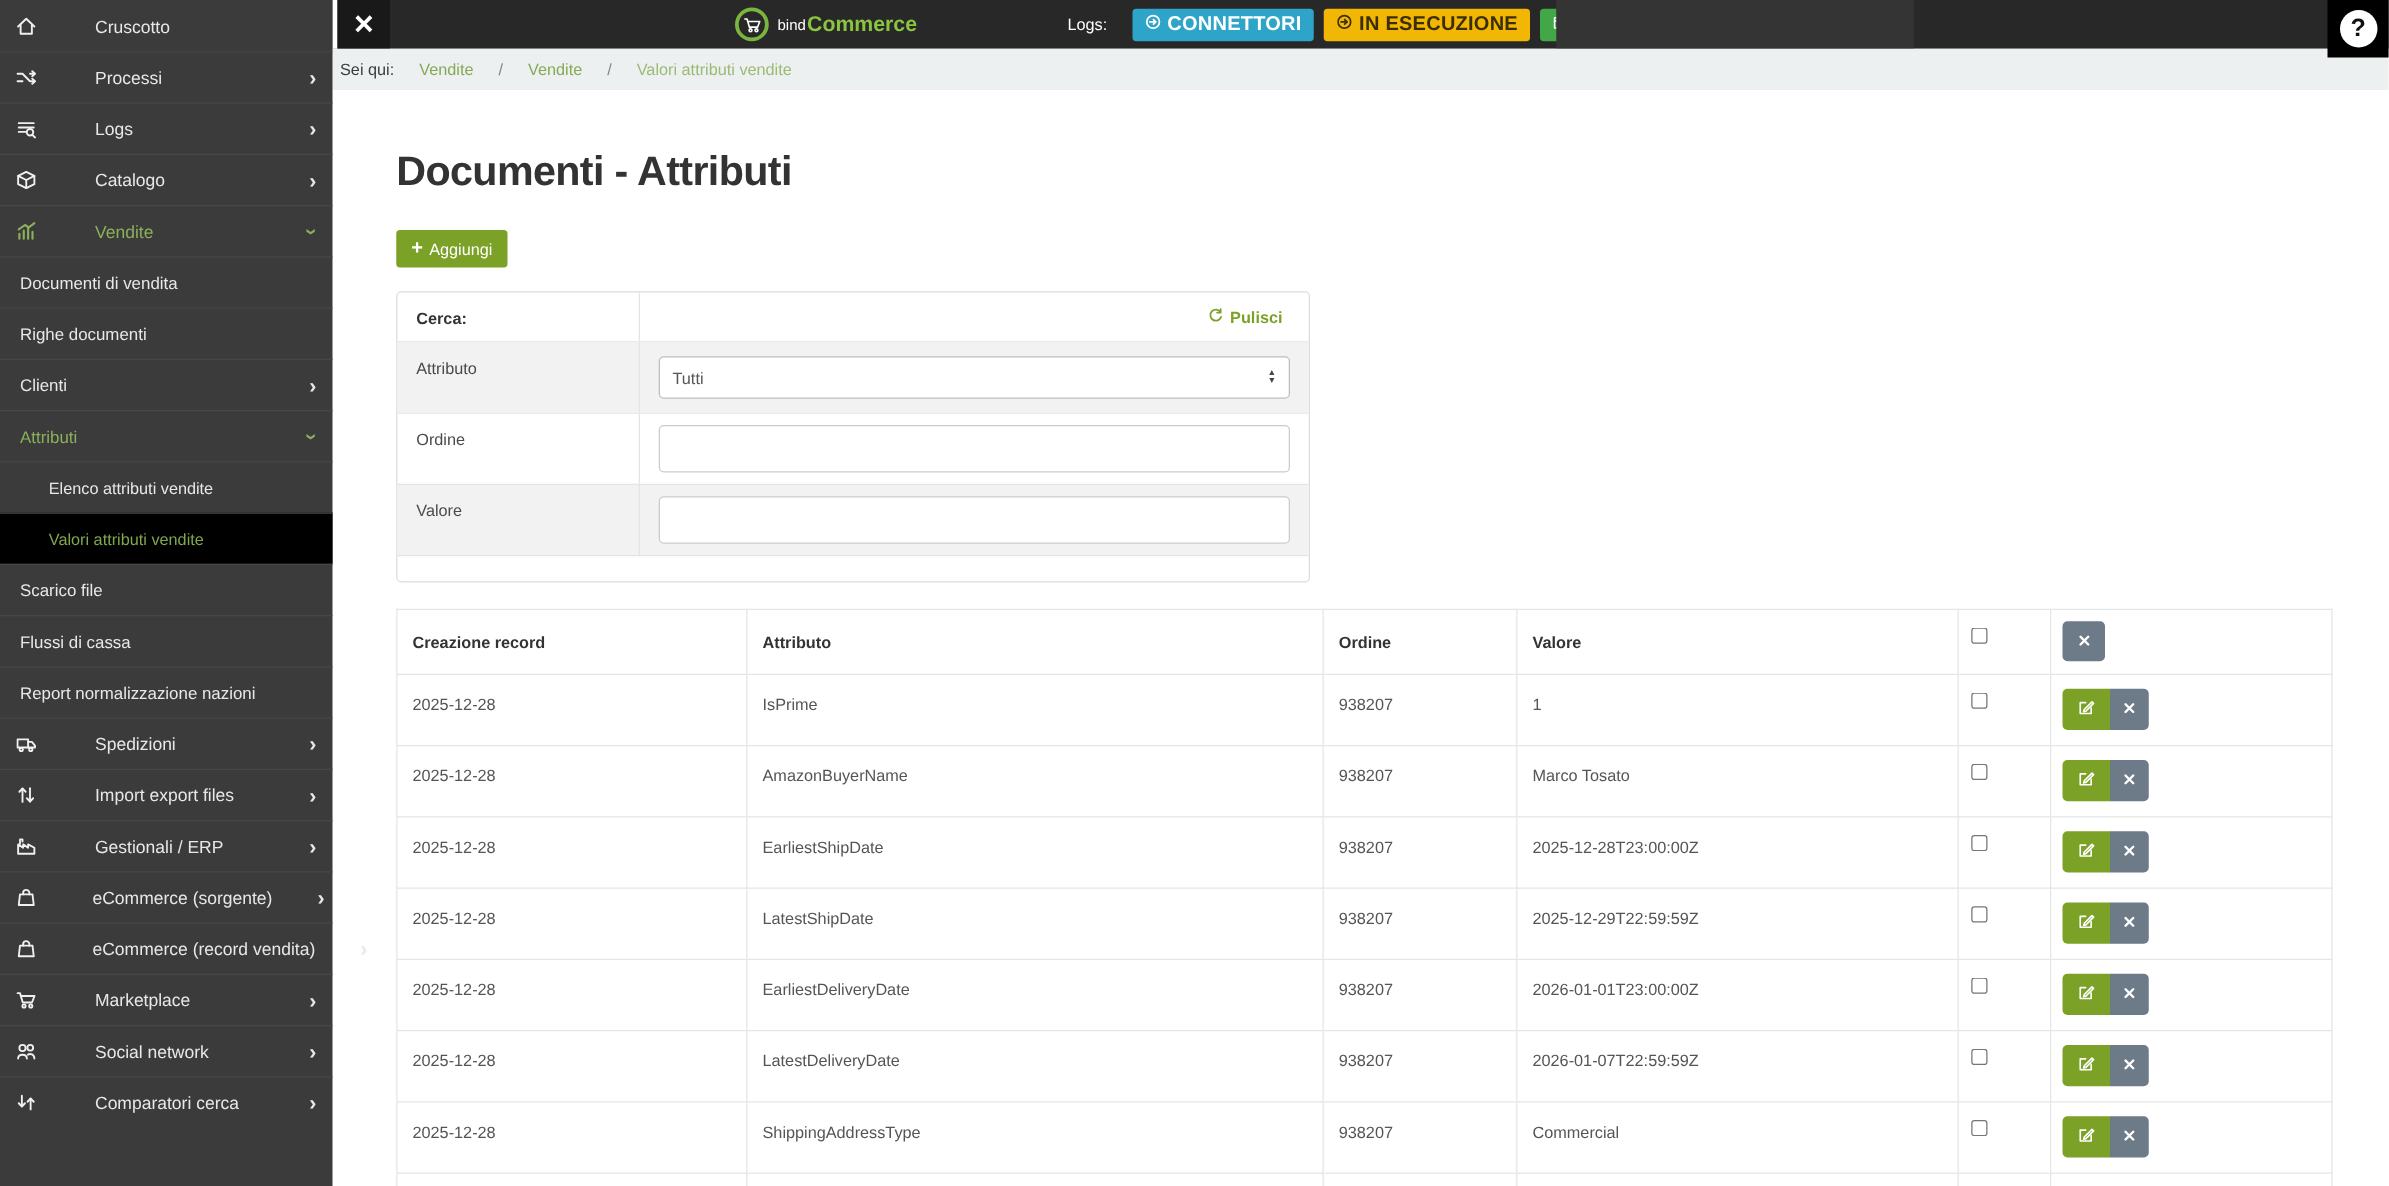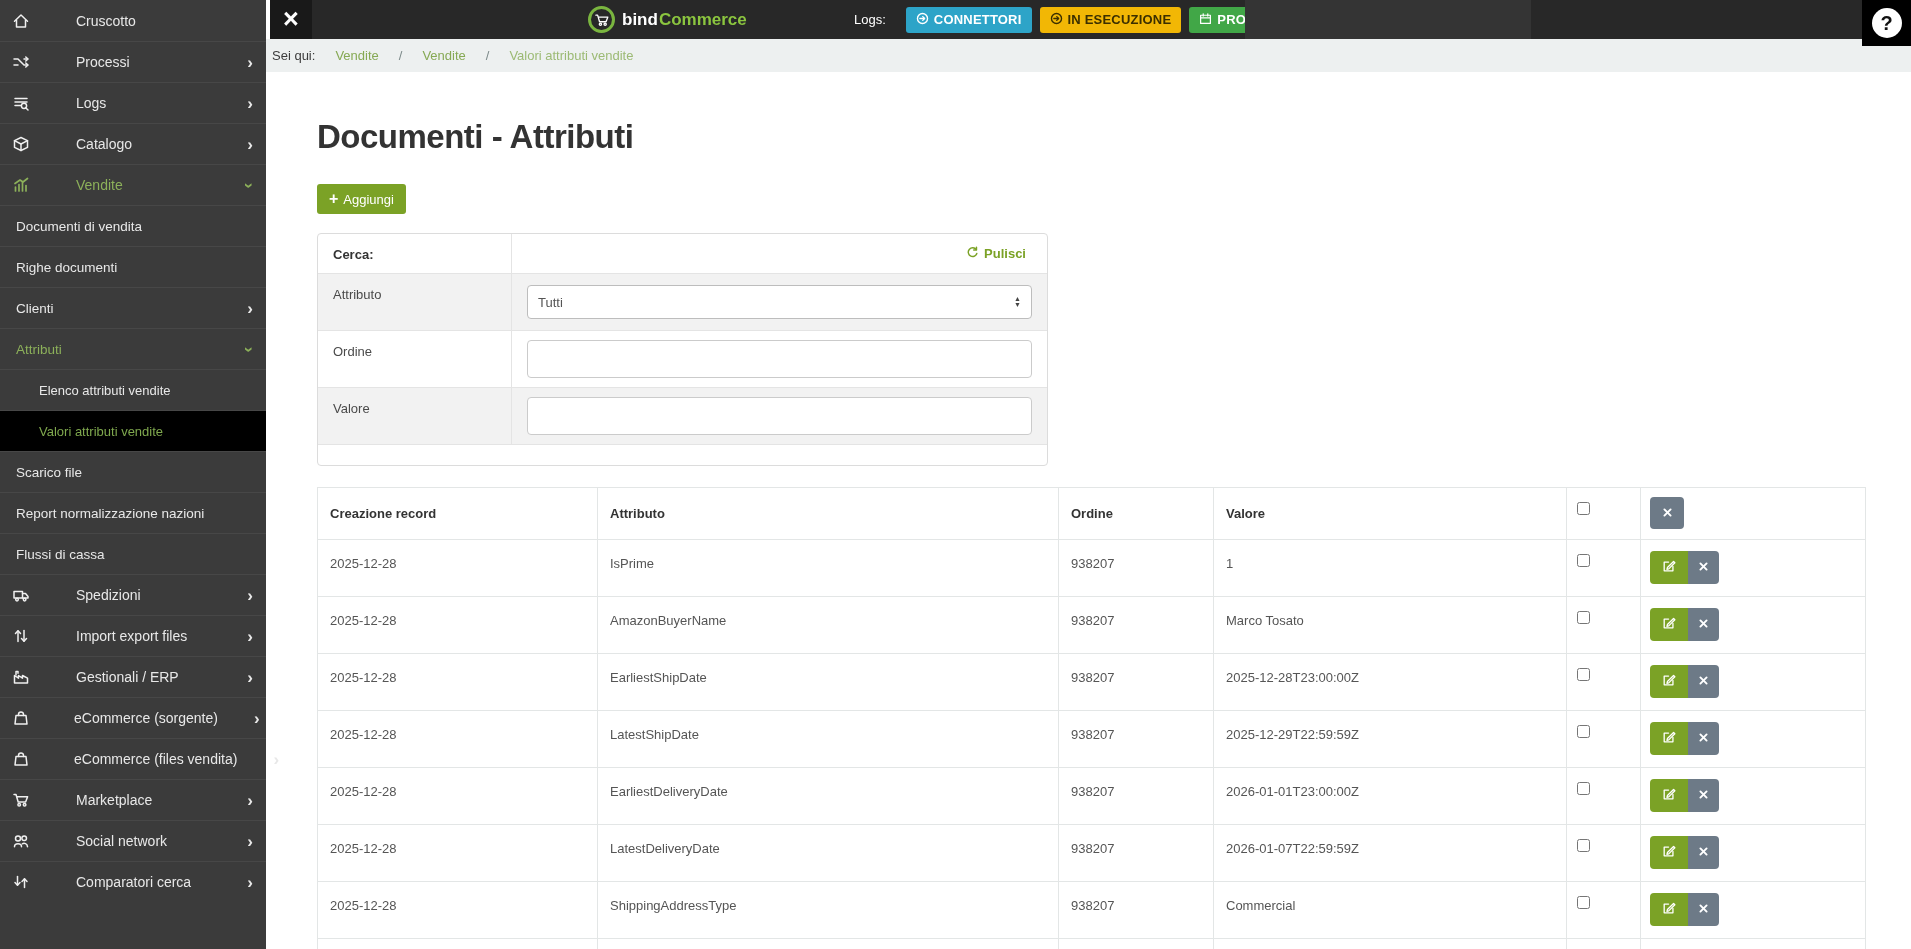--- a/index.html
+++ b/index.html
@@ -36,27 +36,27 @@
     background: #282828; }
   .white-gap { position: absolute; left: 0; top: 0; width: 4px; height: 39px; background: #fff; }
   .collapse-btn { position: absolute; left: 4px; top: 0; width: 42px; height: 39px;
     background: #191919; color: #fff; font-size: 27px; font-weight: bold;
     display: flex; align-items: center; justify-content: center; cursor: pointer; }
   .brand { position: absolute; left: 322px; top: 0; height: 39px;
     display: flex; align-items: center; gap: 7px; }
   .brand .logo-circle { width: 27px; height: 27px; border: 3px solid #7ab53f;
     border-radius: 50%; display: flex; align-items: center; justify-content: center;
     color: #fff; }
-  .brand .t1 { color: #fff; font-weight: bold; font-size: 17px; }
+  .brand .t1 { color: #fff; font-weight: normal; font-size: 12px; }
   .brand .t2 { color: #8bc53f; font-weight: bold; font-size: 17px; margin-left: -6px; }
   .logs-group { position: absolute; left: 588px; top: 0; height: 39px;
     display: flex; align-items: center; gap: 8px; }
   .logs-label { color: #fff; font-size: 13px; margin-right: 12px; }
   .tb-btn { height: 26px; border: none; border-radius: 3px; padding: 0 10px;
-    font-family: inherit; font-size: 13px; font-weight: bold; letter-spacing: .2px;
+    font-family: inherit; font-size: 16px; font-weight: bold; letter-spacing: .2px;
     display: inline-flex; align-items: center; gap: 5px; cursor: pointer; text-align: center; }
   .tb-strip { position: absolute; left: 979px; top: 0; width: 286px; height: 39px;
     background: #343434; }
   .help-btn { position: absolute; right: 0; top: 0; width: 49px; height: 46px;
     background: #000; display: flex; align-items: center; justify-content: center;
     cursor: pointer; z-index: 6; }
   .help-btn .q { width: 30px; height: 30px; background: #fff; border-radius: 50%;
     color: #111; font-weight: bold; font-size: 20px; display: flex;
     align-items: center; justify-content: center; }
 
@@ -205,24 +205,24 @@
         <div class="side-item lvl2">
           <span class="lbl">Elenco attributi vendite</span>
         </div>
         <div class="side-item lvl2 active">
           <span class="lbl">Valori attributi vendite</span>
         </div>
         <div class="side-item lvl1">
           <span class="lbl">Scarico file</span>
         </div>
         <div class="side-item lvl1">
+          <span class="lbl">Flussi di cassa</span>
+        </div>
+        <div class="side-item lvl1">
           <span class="lbl">Report normalizzazione nazioni</span>
-        </div>
-        <div class="side-item lvl1">
-          <span class="lbl">Flussi di cassa</span>
         </div>
         <div class="side-item lvl0">
           <span class="ic">
             <svg viewBox="0 0 16 16" width="16" height="16" fill="none" stroke="currentColor" stroke-width="1.5" stroke-linecap="round" stroke-linejoin="round">
               <circle cx="4" cy="12.6" r="1.3"></circle>
               <circle cx="11.6" cy="12.6" r="1.3"></circle>
               <path d="M1 4.5 H9.5 V11 H1 Z"></path>
               <path d="M9.5 6.5 H12.5 L15 9.5 V11 H9.5"></path>
             </svg>
           </span>
@@ -261,21 +261,21 @@
           <span class="lbl">eCommerce (sorgente)</span>
           <span class="chev">›</span>
         </div>
         <div class="side-item lvl0">
           <span class="ic">
             <svg viewBox="0 0 16 16" width="16" height="16" fill="none" stroke="currentColor" stroke-width="1.5" stroke-linecap="round" stroke-linejoin="round">
               <path d="M3 5.5 H13 L14 14 H2 Z"></path>
               <path d="M5.5 5.5 V4.4 A2.5 2.5 0 0 1 10.5 4.4 V5.5"></path>
             </svg>
           </span>
-          <span class="lbl">eCommerce (files vendita)</span>
+          <span class="lbl">eCommerce (record vendita)</span>
           <span class="chev">›</span>
         </div>
         <div class="side-item lvl0">
           <span class="ic">
             <svg viewBox="0 0 16 16" width="16" height="16" fill="none" stroke="currentColor" stroke-width="1.5" stroke-linecap="round" stroke-linejoin="round">
               <circle cx="6.2" cy="12.8" r="1.3"></circle>
               <circle cx="11.6" cy="12.8" r="1.3"></circle>
               <path d="M1 2.5 H3 L5.2 10 H12.6 L14.6 4.8 H4"></path>
             </svg>
           </span>

